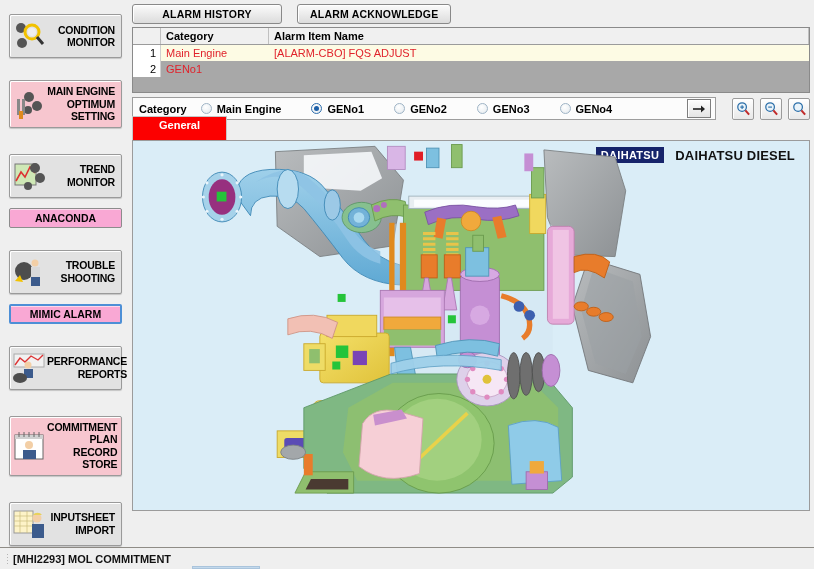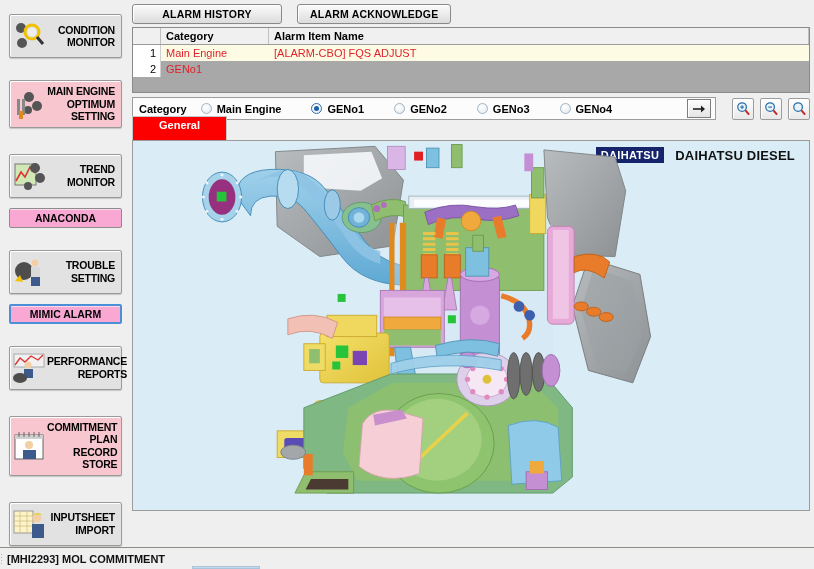--- a/index.html
+++ b/index.html
@@ -323,20 +323,21 @@
   }
 
   
   .statusbar {
     flex: 0 0 auto;
     height: 22px;
     background: #efefef;
     border-top: 1px solid #8f8c86;
     display: flex;
     align-items: center;
+    padding-left: 6px;
     box-sizing: border-box;
     margin-top: 36px;
   }
   .statusbar .txt {
     font-weight: bold;
     font-size: 11px;
     color: #111;
   }
   .grip {
     width: 3px; height: 12px;
@@ -421,21 +422,21 @@
         <span class="ic">
           <svg viewBox="0 0 34 34" width="34" height="34">
             <circle cx="11" cy="16" r="9" fill="#4d4d4d"></circle>
             <path d="M2 26 L7 20 L10 27 Z" fill="#f2c200"></path>
             <circle cx="22" cy="8" r="3.5" fill="#f3cfa6"></circle>
             <rect x="18" y="12" width="9" height="12" fill="#d9d9d9"></rect>
             <rect x="18" y="22" width="9" height="9" fill="#3c5b8c"></rect>
           </svg>
         </span>
         <span class="lbl">TROUBLE
-SETTING</span>
+SHOOTING</span>
       </div>
 
       <div class="nav-gap-s"></div>
       <div class="yellow-btn sel">MIMIC ALARM</div>
 
       <div class="nav-gap-m"></div>
 
       <div class="nav-btn">
         <span class="ic">
           <svg viewBox="0 0 34 34" width="34" height="34">

